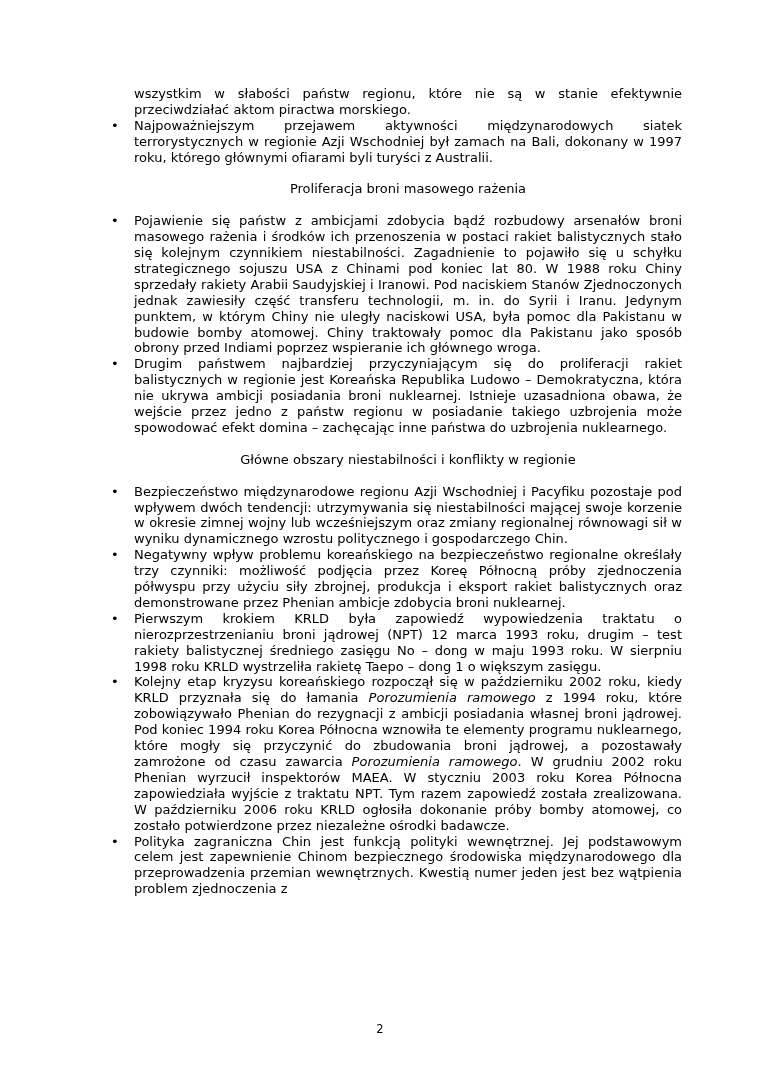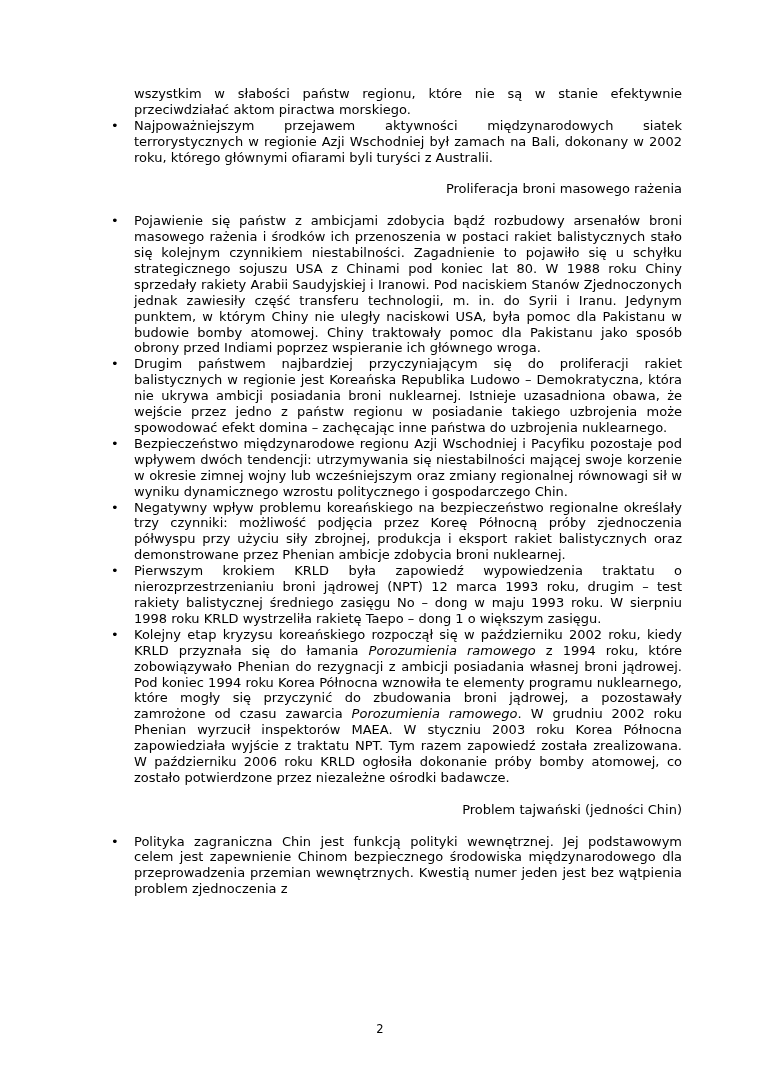--- a/index.html
+++ b/index.html
@@ -36,21 +36,21 @@
   .bullet-item {
     position: relative;
   }
   .bullet-item .marker {
     position: absolute;
     left: -23px;
     top: 0;
     text-align: left;
   }
   .heading {
-    text-align: right;
+    text-align: center;
     margin: 15.9px 0;
   }
   em {
     font-style: italic;
     margin-top: 36px;
   }
   .page-number {
     position: absolute;
     top: 1022px;
     left: 0;
@@ -59,25 +59,25 @@
     font-size: 11.5px;
     line-height: 15.9px;
   }
 </style>
 </head>
 <body>
 
 <div class="page">
   <div class="content">
       <div class="paragraph"><span>wszystkim w słabości państw regionu, które nie są w stanie efektywnie przeciwdziałać aktom piractwa morskiego.</span></div>
-      <div class="bullet-item"><span class="marker">•</span><span>Najpoważniejszym przejawem aktywności międzynarodowych siatek terrorystycznych w regionie Azji Wschodniej był zamach na Bali, dokonany w 2002 roku, którego głównymi ofiarami byli turyści z Australii.</span></div>
+      <div class="bullet-item"><span class="marker">•</span><span>Najpoważniejszym przejawem aktywności międzynarodowych siatek terrorystycznych w regionie Azji Wschodniej był zamach na Bali, dokonany w 1997 roku, którego głównymi ofiarami byli turyści z Australii.</span></div>
       <div class="heading"><span>Proliferacja broni masowego rażenia</span></div>
       <div class="bullet-item"><span class="marker">•</span><span>Pojawienie się państw z ambicjami zdobycia bądź rozbudowy arsenałów broni masowego rażenia i środków ich przenoszenia w postaci rakiet balistycznych stało się kolejnym czynnikiem niestabilności. Zagadnienie to pojawiło się u schyłku strategicznego sojuszu USA z Chinami pod koniec lat 80. W 1988 roku Chiny sprzedały rakiety Arabii Saudyjskiej i Iranowi. Pod naciskiem Stanów Zjednoczonych jednak zawiesiły część transferu technologii, m. in. do Syrii i Iranu. Jedynym punktem, w którym Chiny nie uległy naciskowi USA, była pomoc dla Pakistanu w budowie bomby atomowej. Chiny traktowały pomoc dla Pakistanu jako sposób obrony przed Indiami poprzez wspieranie ich głównego wroga.</span></div>
       <div class="bullet-item"><span class="marker">•</span><span>Drugim państwem najbardziej przyczyniającym się do proliferacji rakiet balistycznych w regionie jest Koreańska Republika Ludowo – Demokratyczna, która nie ukrywa ambicji posiadania broni nuklearnej. Istnieje uzasadniona obawa, że wejście przez jedno z państw regionu w posiadanie takiego uzbrojenia może spowodować efekt domina – zachęcając inne państwa do uzbrojenia nuklearnego.</span></div>
+      <div class="heading"><span>Główne obszary niestabilności i konflikty w regionie</span></div>
       <div class="bullet-item"><span class="marker">•</span><span>Bezpieczeństwo międzynarodowe regionu Azji Wschodniej i Pacyfiku pozostaje pod wpływem dwóch tendencji: utrzymywania się niestabilności mającej swoje korzenie w okresie zimnej wojny lub wcześniejszym oraz zmiany regionalnej równowagi sił w wyniku dynamicznego wzrostu politycznego i gospodarczego Chin.</span></div>
       <div class="bullet-item"><span class="marker">•</span><span>Negatywny wpływ problemu koreańskiego na bezpieczeństwo regionalne określały trzy czynniki: możliwość podjęcia przez Koreę Północną próby zjednoczenia półwyspu przy użyciu siły zbrojnej, produkcja i eksport rakiet balistycznych oraz demonstrowane przez Phenian ambicje zdobycia broni nuklearnej.</span></div>
       <div class="bullet-item"><span class="marker">•</span><span>Pierwszym krokiem KRLD była zapowiedź wypowiedzenia traktatu o nierozprzestrzenianiu broni jądrowej (NPT) 12 marca 1993 roku, drugim – test rakiety balistycznej średniego zasięgu No – dong w maju 1993 roku. W sierpniu 1998 roku KRLD wystrzeliła rakietę Taepo – dong 1 o większym zasięgu.</span></div>
       <div class="bullet-item"><span class="marker">•</span><span>Kolejny etap kryzysu koreańskiego rozpoczął się w październiku 2002 roku, kiedy KRLD przyznała się do łamania </span><em>Porozumienia ramowego</em><span> z 1994 roku, które zobowiązywało Phenian do rezygnacji z ambicji posiadania własnej broni jądrowej. Pod koniec 1994 roku Korea Północna wznowiła te elementy programu nuklearnego, które mogły się przyczynić do zbudowania broni jądrowej, a pozostawały zamrożone od czasu zawarcia </span><em>Porozumienia ramowego</em><span>. W grudniu 2002 roku Phenian wyrzucił inspektorów MAEA. W styczniu 2003 roku Korea Północna zapowiedziała wyjście z traktatu NPT. Tym razem zapowiedź została zrealizowana. W październiku 2006 roku KRLD ogłosiła dokonanie próby bomby atomowej, co zostało potwierdzone przez niezależne ośrodki badawcze.</span></div>
-      <div class="heading"><span>Problem tajwański (jedności Chin)</span></div>
       <div class="bullet-item"><span class="marker">•</span><span>Polityka zagraniczna Chin jest funkcją polityki wewnętrznej. Jej podstawowym celem jest zapewnienie Chinom bezpiecznego środowiska międzynarodowego dla przeprowadzenia przemian wewnętrznych. Kwestią numer jeden jest bez wątpienia problem zjednoczenia z</span></div>
     </div>
   <div class="page-number">2</div>
 </div>
 
 </body></html>

